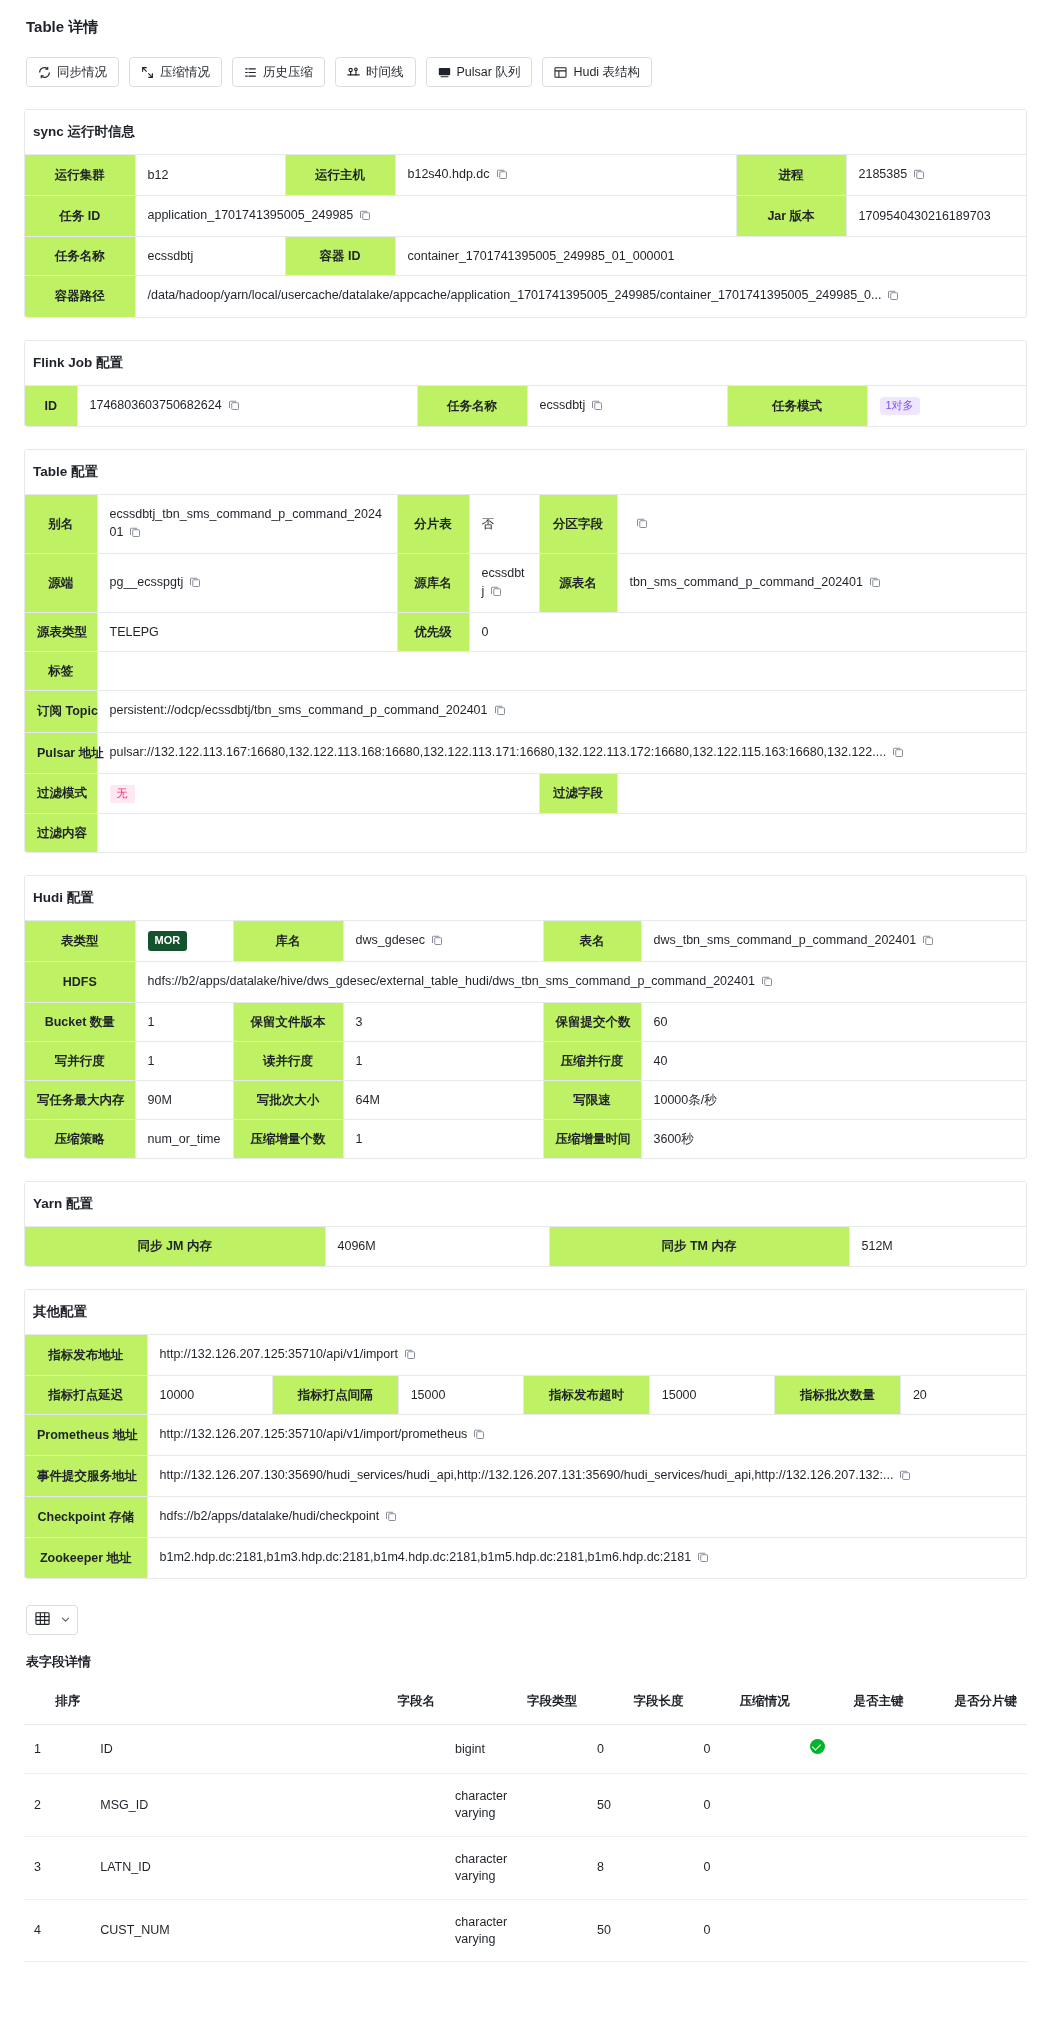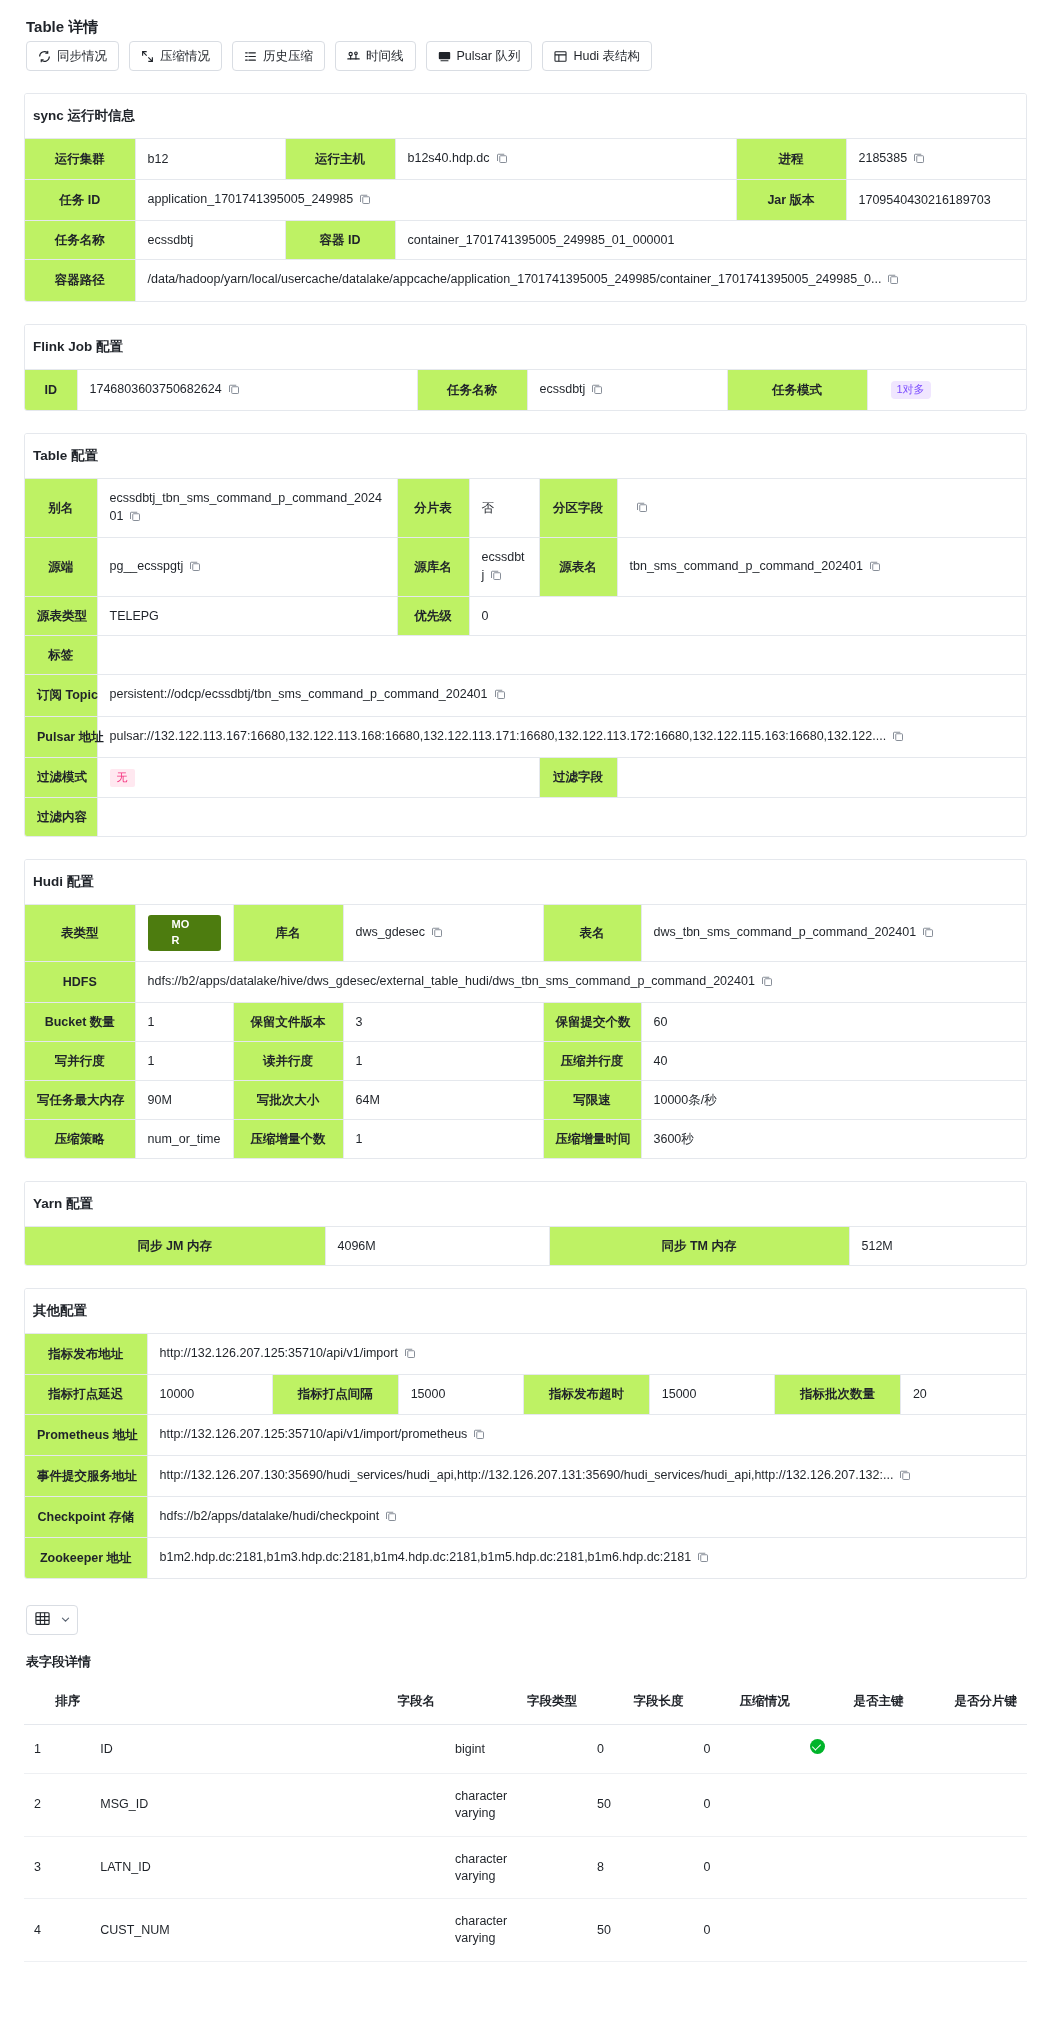--- a/index.html
+++ b/index.html
@@ -7,21 +7,21 @@
     margin: 0; padding: 0;
     background: #ffffff;
     font-family: "Liberation Sans", sans-serif;
     color: #1f2329;
   }
   body { width: 1051px; }
   .page { padding: 10px 24px 0 24px; }
   .page-title {
     font-size: 15px;
     font-weight: bold;
-    margin: 8px 0 4px 2px;
+    margin: 8px 0 20px 2px;
   }
   .section-label {
     font-size: 13.5px;
     font-weight: bold;
     margin: 0 0 12px 2px;
   }
   
   .toolbar {
     display: flex;
     gap: 10px;
@@ -92,30 +92,29 @@
     opacity: .75;
   }
 
   .tag-purple {
     display: inline-block;
     background: #f0e6ff;
     color: #7c4dff;
     font-size: 11px;
     border-radius: 4px;
     padding: 1px 6px;
-    margin-left: 11px;
   }
   .tag-blue {
     display: inline-block;
-    background: #4d7c0f;
+    background: #14532d;
     color: #fff;
     font-size: 11px;
     font-weight: bold;
     border-radius: 3px;
-    padding: 2px 24px;
+    padding: 2px 7px;
   }
   .tag-pink {
     display: inline-block;
     background: #ffe8f0;
     color: #f5317f;
     font-size: 11px;
     border-radius: 2px;
     padding: 1px 7px;
   }
 

